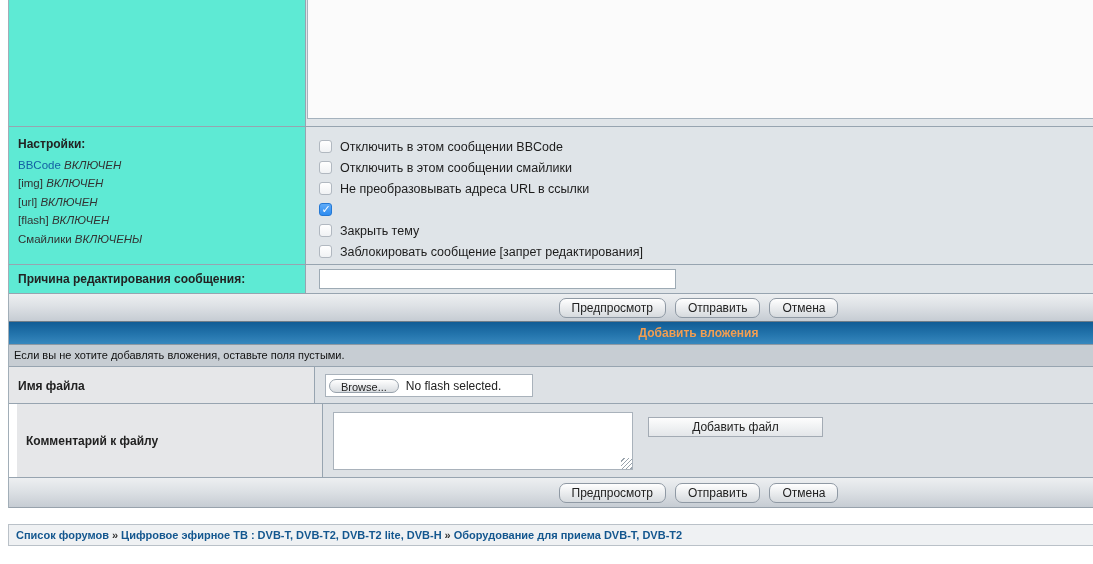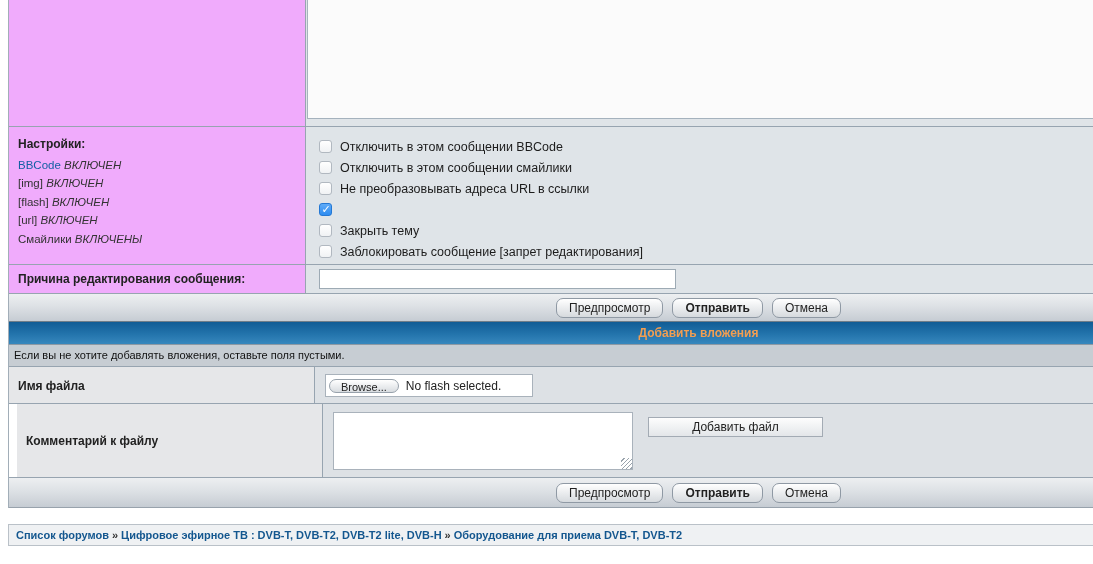--- a/index.html
+++ b/index.html
@@ -4,21 +4,21 @@
 <style>
   * { margin:0; padding:0; box-sizing:border-box; }
   html,body { width:1093px; height:564px; background:#ffffff; overflow:hidden;
     font-family:"Liberation Sans","DejaVu Sans",sans-serif; color:#222; }
   .page { position:relative; width:1093px; height:564px; overflow:hidden; }
 
   
   .forum-table { position:absolute; left:8px; top:0; width:1380px;
     border-left:1px solid #a2aeb8; }
   .row { display:flex; width:100%; border-bottom:1px solid #97a4b0; }
-  .cell-left  { width:297px; background:#f0abfc; border-right:1px solid #97a4b0; }
+  .cell-left  { width:297px; background:#5eead4; border-right:1px solid #97a4b0; }
   .cell-right { flex:1; background:#dfe4e8; position:relative; }
 
   
   .row-body { height:127px; }
   .row-body .cell-right { overflow:visible; }
   .message-wrap { position:absolute; left:1px; top:-22px; right:9px; height:141px; }
   .message-wrap textarea { width:100%; height:100%; background:#fbfbfb;
     border:1px solid #a5b2bd; resize:none; outline:none;
     font-family:"Liberation Sans",sans-serif; font-size:12px; }
 
@@ -46,21 +46,21 @@
 
   
   .btn-bar { height:28px; width:100%;
     background:linear-gradient(180deg,#edeff1 0%,#dde1e5 45%,#c6ccd3 100%);
     border-bottom:1px solid #6f7d89;
     display:flex; align-items:center; justify-content:center; gap:9px; }
   .btn-bar.bottom { height:30px; border-bottom:1px solid #98a2ac; }
   .btn { height:20px; padding:0 12px; font-size:12px; color:#222;
     background:linear-gradient(#ffffff,#d6dade); border:1px solid #8f99a4;
     border-radius:7px; cursor:pointer; font-family:"Liberation Sans",sans-serif; }
-  .btn.primary { font-weight:bold; }
+  .btn.primary { font-weight:normal; }
 
   
   .section-header { height:23px; width:100%;
     background:linear-gradient(180deg,#115c95 0%,#2374ac 55%,#3787bd 100%);
     display:flex; align-items:center; justify-content:center;
     border-bottom:1px solid #8d99a4; }
   .section-title { color:#f29e52; font-weight:bold; font-size:12px; }
 
   
   .info-row { height:22px; width:100%; background:#c7cdd3; border-bottom:1px solid #97a4b0;
@@ -116,25 +116,25 @@
         <div class="settings-title">Настройки:</div>
         <div class="settings-line">
           <a class="opt-name">BBCode</a>
           <span class="opt-status">ВКЛЮЧЕН</span>
         </div>
         <div class="settings-line">
           <span class="opt-name">[img]</span>
           <span class="opt-status">ВКЛЮЧЕН</span>
         </div>
         <div class="settings-line">
+          <span class="opt-name">[url]</span>
+          <span class="opt-status">ВКЛЮЧЕН</span>
+        </div>
+        <div class="settings-line">
           <span class="opt-name">[flash]</span>
-          <span class="opt-status">ВКЛЮЧЕН</span>
-        </div>
-        <div class="settings-line">
-          <span class="opt-name">[url]</span>
           <span class="opt-status">ВКЛЮЧЕН</span>
         </div>
         <div class="settings-line">
           <span class="opt-name">Смайлики</span>
           <span class="opt-status">ВКЛЮЧЕНЫ</span>
         </div>
       </div>
       <div class="cell-right options-box">
         <div class="option-line">
           <span class="checkbox"></span>

